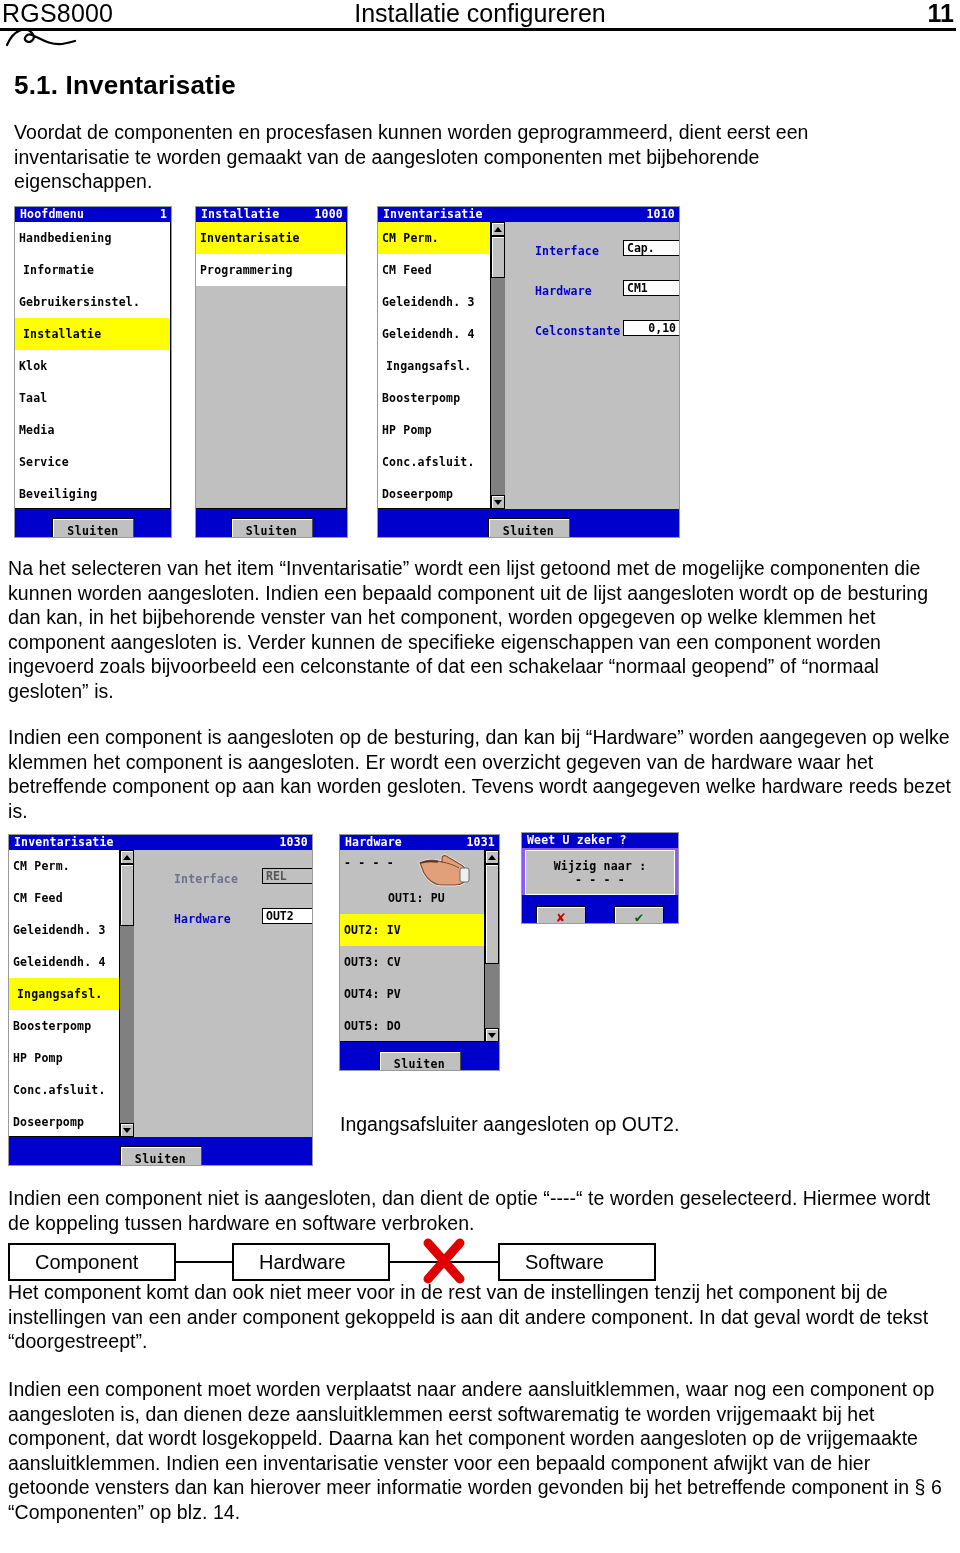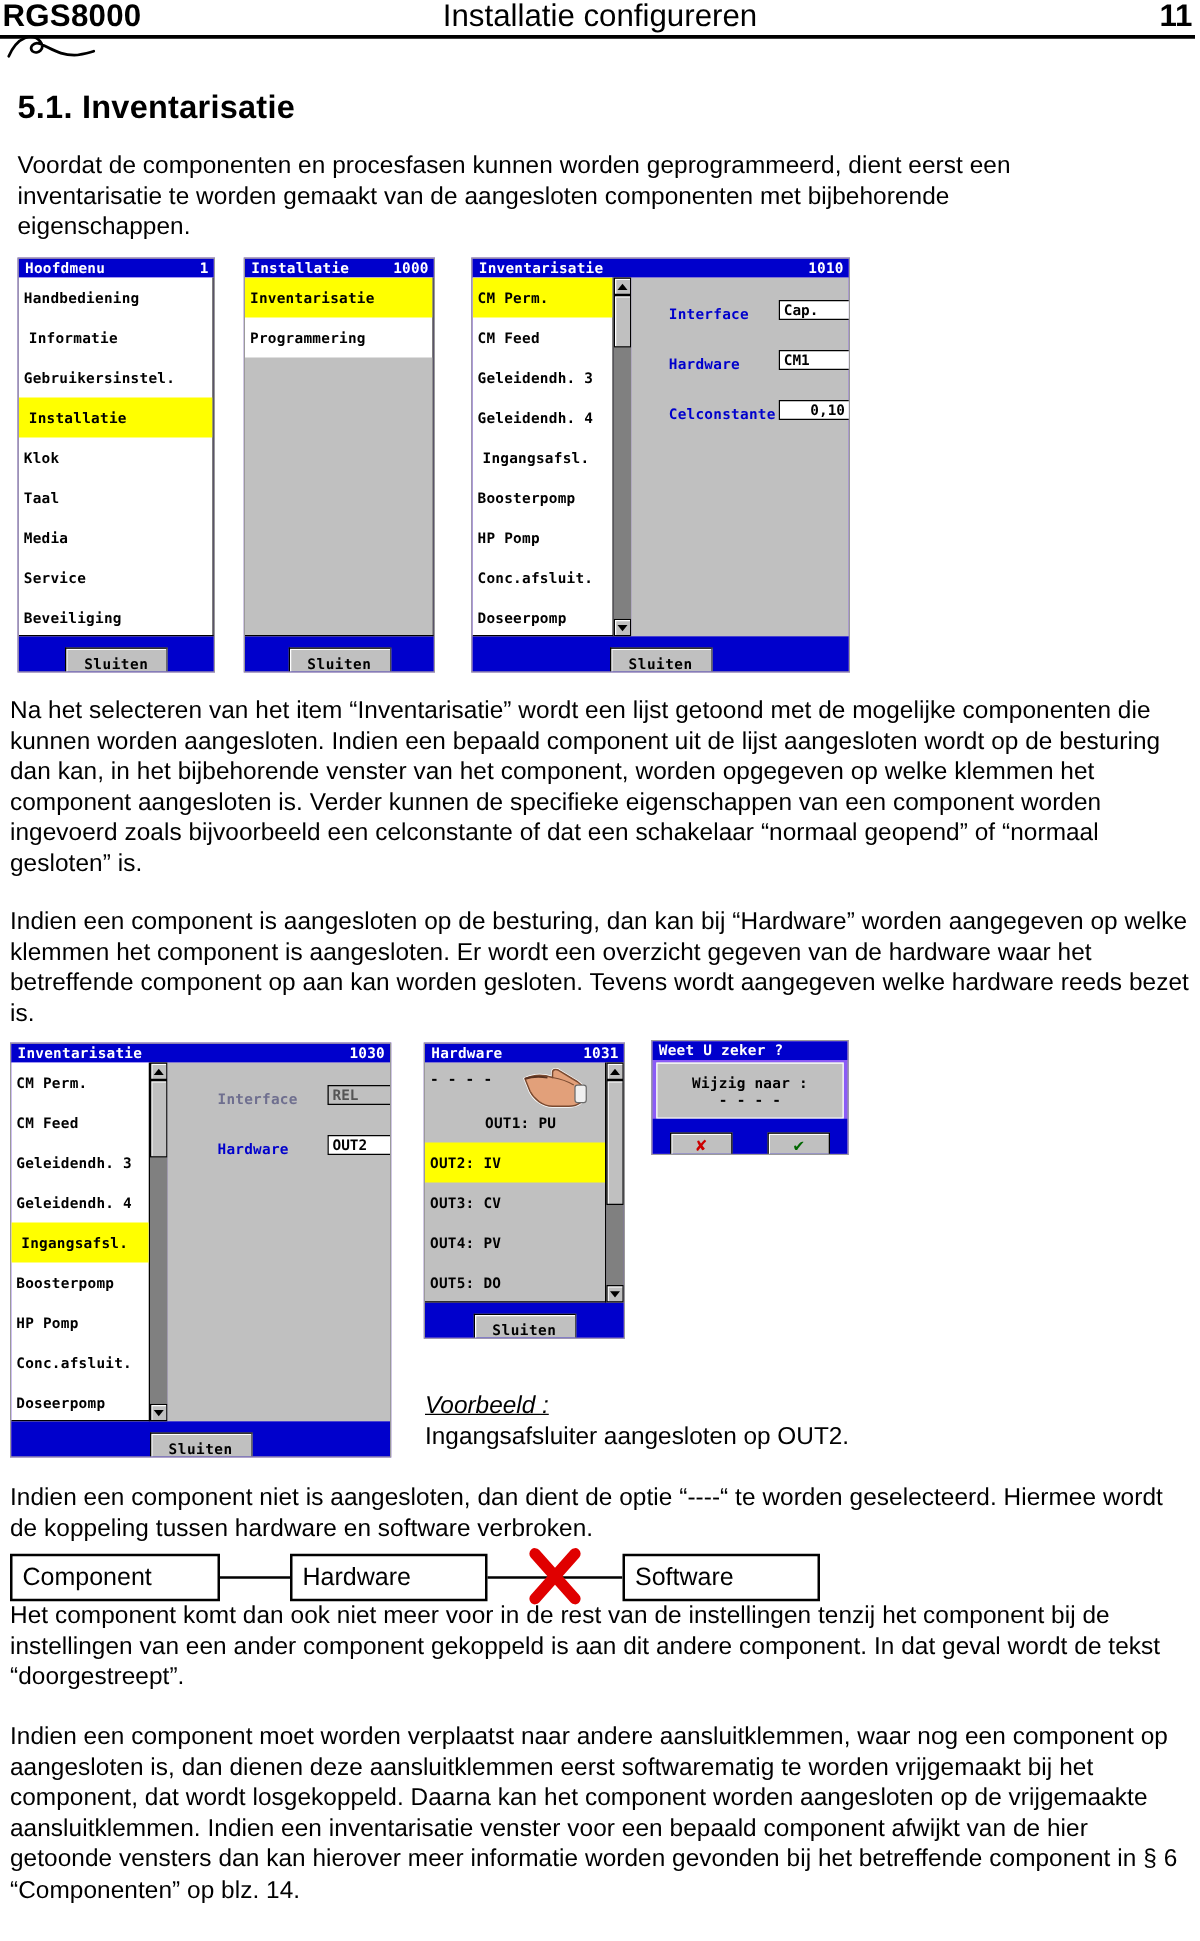--- a/index.html
+++ b/index.html
@@ -12,21 +12,21 @@
     overflow:hidden;
     position:relative;
   }
   .page{position:relative;width:960px;height:1553px;}
 
   
   .doc-header{
     position:absolute;left:0;top:0;width:960px;height:30px;
     display:flex;align-items:flex-start;
   }
-  .doc-header .hl{font-size:25px;line-height:27px;font-weight:700;padding-left:2px;letter-spacing:.2px;}
+  .doc-header .hl{font-size:25px;line-height:27px;font-weight:400;padding-left:2px;letter-spacing:.2px;}
   .doc-header .hc{position:absolute;left:0;right:0;text-align:center;font-size:25px;line-height:27px;}
   .doc-header .hr{position:absolute;right:6px;font-size:25px;line-height:27px;font-weight:700;}
   .header-rule{position:absolute;left:0;top:28px;width:956px;height:3px;background:#000;}
 
   .wave{position:absolute;left:4px;top:24px;width:74px;height:26px;}
 
   
   .h2{
     position:absolute;left:14px;top:70px;
     font-size:26px;font-weight:700;letter-spacing:.2px;
@@ -149,21 +149,21 @@
   .cf-btn.yes{color:#006600;}
 
   
   .hand{position:absolute;width:54px;height:36px;}
 
   
   .diagram{position:absolute;left:8px;top:1243px;width:660px;height:40px;}
   .dbox{
     position:absolute;top:0;height:38px;border:2px solid #000;background:#fff;
     box-sizing:border-box;display:flex;align-items:center;
-    font-size:20px;padding-left:8px;
+    font-size:20px;padding-left:25px;
   }
   .dline{position:absolute;top:18px;height:2px;background:#000;}
   .dx{position:absolute;width:46px;height:46px;top:-5px;}
 </style>
 </head>
 <body>
 
 <div class="page">
 
   <div class="doc-header">
@@ -363,21 +363,20 @@
       <span>Wijzig naar :</span>
       <span>- - - -</span>
     </div>
     <div class="cf-btns" style="height:43px;">
       <div class="cf-btn no" style="width:50px;height:22px;">✘</div>
       <div class="cf-btn yes" style="width:50px;height:22px;">✔</div>
     </div>
   </div>
 
   <div class="voorbeeld">
-    <span class="vb-t">Voorbeeld :</span>
     <span>Ingangsafsluiter aangesloten op OUT2.</span>
   </div>
 
   <div class="para p-c">Indien een component niet is aangesloten, dan dient de optie “----“ te worden geselecteerd. Hiermee wordt de koppeling tussen hardware en software verbroken.</div>
 
   <div class="diagram">
     <div class="dbox" style="left:0;width:168px;">Component</div>
     <div class="dline" style="left:168px;width:56px;"></div>
     <div class="dbox" style="left:224px;width:158px;">Hardware</div>
     <div class="dline" style="left:382px;width:108px;"></div>

